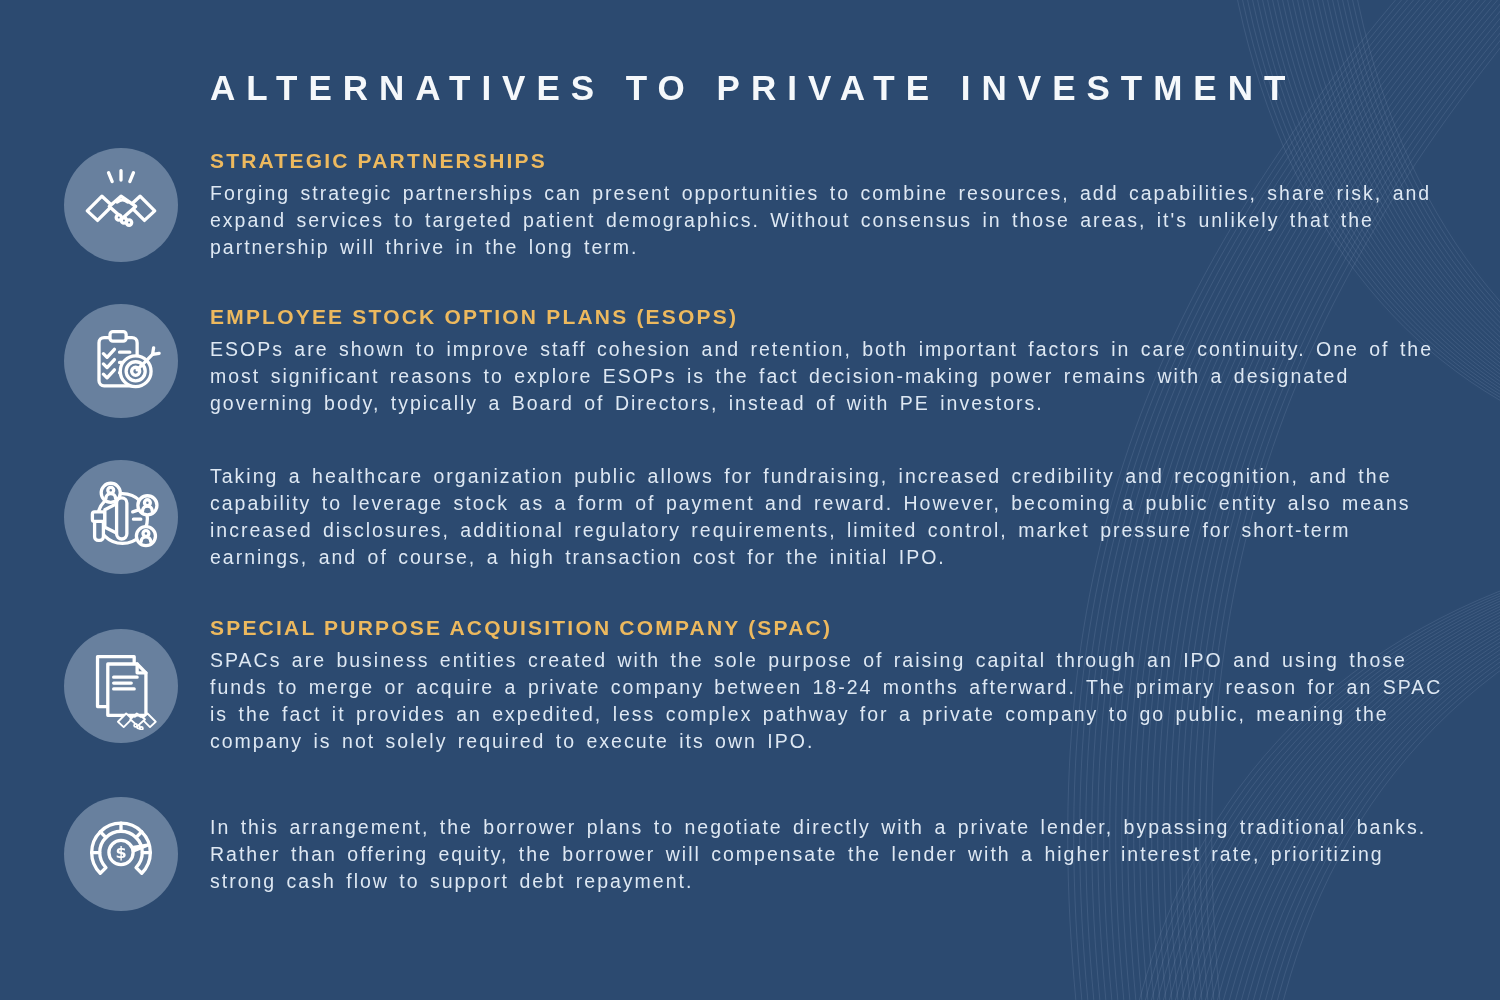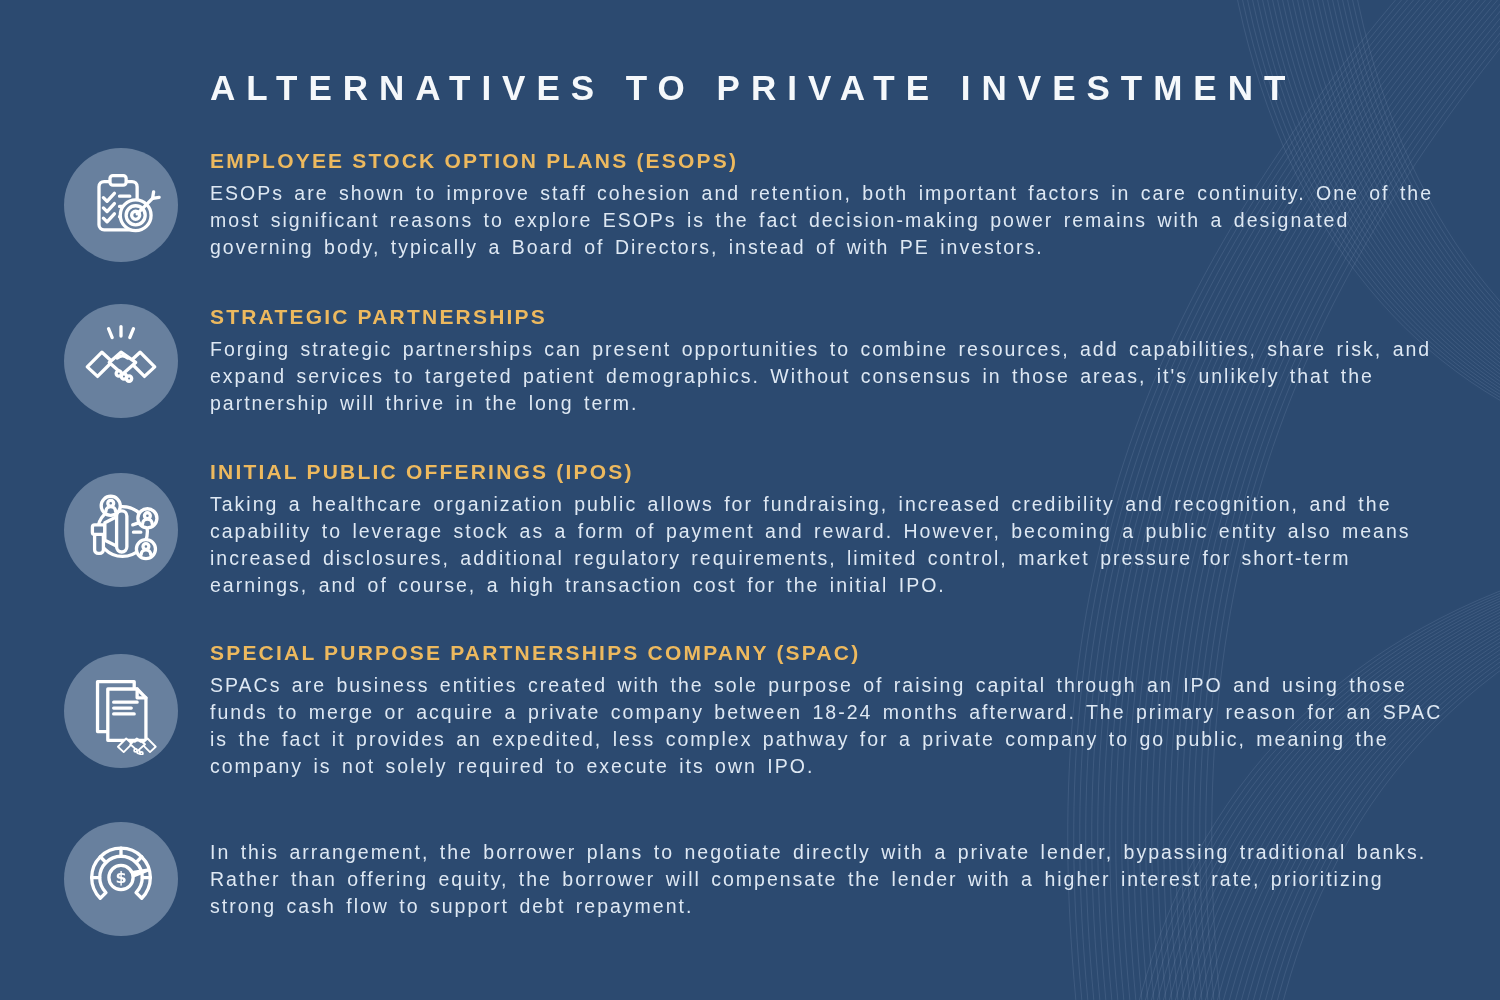--- a/index.html
+++ b/index.html
@@ -139,20 +139,35 @@
 
 <div class="content">
   <h1 class="page-title">ALTERNATIVES TO PRIVATE INVESTMENT</h1>
 
   <div class="sections">
 
     <section class="row">
       <div class="icon-col">
         <div class="icon-circle">
           <svg viewBox="0 0 120 120">
+            <path class="icon-stroke" d="M48,28 L43,16 M60,26 L60,13 M72,28 L77,16"></path>
+            <use href="#handshake" transform="translate(0,6)"></use>
+          </svg>
+        </div>
+      </div>
+      <div class="text-col">
+        <h2 class="heading">STRATEGIC PARTNERSHIPS</h2>
+        <p class="body-text">Forging strategic partnerships can present opportunities to combine resources, add capabilities, share risk, and expand services to targeted patient demographics. Without consensus in those areas, it's unlikely that the partnership will thrive in the long term.</p>
+      </div>
+    </section>
+
+    <section class="row">
+      <div class="icon-col">
+        <div class="icon-circle">
+          <svg viewBox="0 0 120 120">
             <rect class="icon-stroke" x="30" y="28" width="52" height="66" rx="7"></rect>
             <rect class="icon-mask" x="45" y="20" width="22" height="13" rx="4"></rect>
             <path class="icon-stroke" d="M36,50 l5,5 10,-11"></path>
             <path class="icon-stroke" d="M36,64 l5,5 10,-11"></path>
             <path class="icon-stroke" d="M36,78 l5,5 10,-11"></path>
             <path class="icon-stroke" d="M58,48 h14 M58,62 h6 M58,76 h4"></path>
             <circle class="icon-mask" cx="80" cy="74" r="21"></circle>
             <circle class="icon-stroke" cx="80" cy="74" r="13"></circle>
             <circle class="icon-stroke" cx="80" cy="74" r="5.5"></circle>
             <path class="icon-stroke" d="M82,72 L103,51"></path>
@@ -163,67 +178,51 @@
       <div class="text-col">
         <h2 class="heading">EMPLOYEE STOCK OPTION PLANS (ESOPS)</h2>
         <p class="body-text">ESOPs are shown to improve staff cohesion and retention, both important factors in care continuity. One of the most significant reasons to explore ESOPs is the fact decision-making power remains with a designated governing body, typically a Board of Directors, instead of with PE investors.</p>
       </div>
     </section>
 
     <section class="row">
       <div class="icon-col">
         <div class="icon-circle">
           <svg viewBox="0 0 120 120">
-            <path class="icon-stroke" d="M48,28 L43,16 M60,26 L60,13 M72,28 L77,16"></path>
-            <use href="#handshake" transform="translate(0,6)"></use>
-          </svg>
-        </div>
-      </div>
-      <div class="text-col">
-        <h2 class="heading">STRATEGIC PARTNERSHIPS</h2>
-        <p class="body-text">Forging strategic partnerships can present opportunities to combine resources, add capabilities, share risk, and expand services to targeted patient demographics. Without consensus in those areas, it's unlikely that the partnership will thrive in the long term.</p>
-      </div>
-    </section>
-
-    <section class="row">
-      <div class="icon-col">
-        <div class="icon-circle">
-          <svg viewBox="0 0 120 120">
             <circle class="icon-stroke" cx="62" cy="62" r="34"></circle>
             <rect class="icon-mask" x="24" y="64" width="12" height="28" rx="5"></rect>
             <rect class="icon-mask" x="21" y="53" width="17" height="13" rx="3"></rect>
             <path class="icon-mask" d="M38,50 L58,40 L58,84 L38,74 Z"></path>
             <rect class="icon-mask" x="54" y="34" width="14" height="56" rx="7"></rect>
             <path class="icon-stroke" d="M76,53 l9,-3 M77,63 h10"></path>
             <use href="#person-bubble" transform="translate(46,27)"></use>
             <use href="#person-bubble" transform="translate(96,44)"></use>
             <use href="#person-bubble" transform="translate(94,86)"></use>
           </svg>
         </div>
       </div>
       <div class="text-col">
-        <h2 class="heading">INITIAL PUBLIC OFFERINGS (IPOS)</h2>
         <p class="body-text">Taking a healthcare organization public allows for fundraising, increased credibility and recognition, and the capability to leverage stock as a form of payment and reward. However, becoming a public entity also means increased disclosures, additional regulatory requirements, limited control, market pressure for short-term earnings, and of course, a high transaction cost for the initial IPO.</p>
       </div>
     </section>
 
     <section class="row">
       <div class="icon-col">
         <div class="icon-circle">
           <svg viewBox="0 0 120 120">
             <rect class="icon-stroke" x="28" y="20" width="50" height="68"></rect>
             <path class="icon-mask" d="M42,30 h40 l12,12 v58 h-52 Z"></path>
             <path class="icon-stroke" d="M82,30 v12 h12"></path>
             <path class="icon-stroke" d="M50,48 h32 M50,56 h24 M50,64 h28"></path>
             <use href="#handshake" transform="translate(48,74) scale(0.56)"></use>
           </svg>
         </div>
       </div>
       <div class="text-col">
-        <h2 class="heading">SPECIAL PURPOSE PARTNERSHIPS COMPANY (SPAC)</h2>
+        <h2 class="heading">SPECIAL PURPOSE ACQUISITION COMPANY (SPAC)</h2>
         <p class="body-text">SPACs are business entities created with the sole purpose of raising capital through an IPO and using those funds to merge or acquire a private company between 18-24 months afterward. The primary reason for an SPAC is the fact it provides an expedited, less complex pathway for a private company to go public, meaning the company is not solely required to execute its own IPO.</p>
       </div>
     </section>
 
     <section class="row">
       <div class="icon-col">
         <div class="icon-circle">
           <svg viewBox="0 0 120 120">
             <path class="icon-stroke" d="M31.7,86.3 A40,40 0 1 1 88.3,86.3 L80.5,78.5 A29,29 0 1 0 39.5,78.5 Z"></path>
             <path class="icon-stroke" d="M20,58 L31,58 M31.7,29.7 L39.5,37.5 M60,18 L60,29 M88.3,29.7 L80.5,37.5 M100,58 L89,58"></path>

